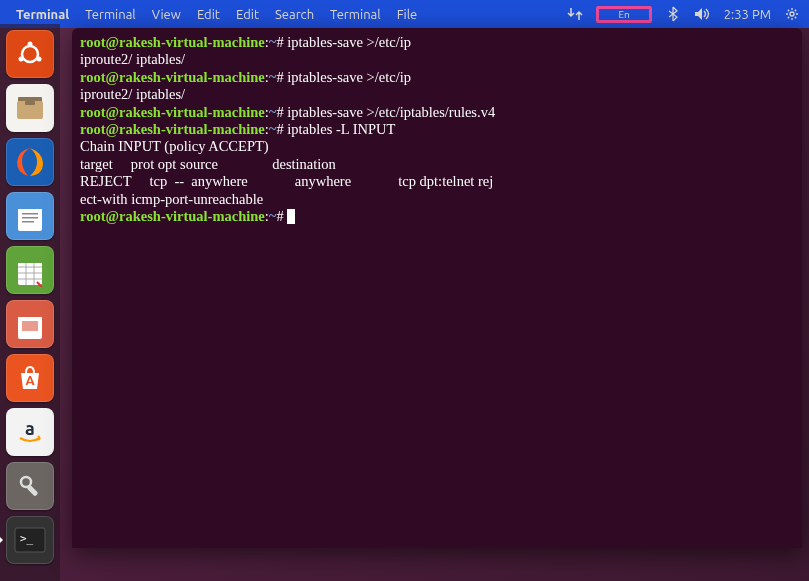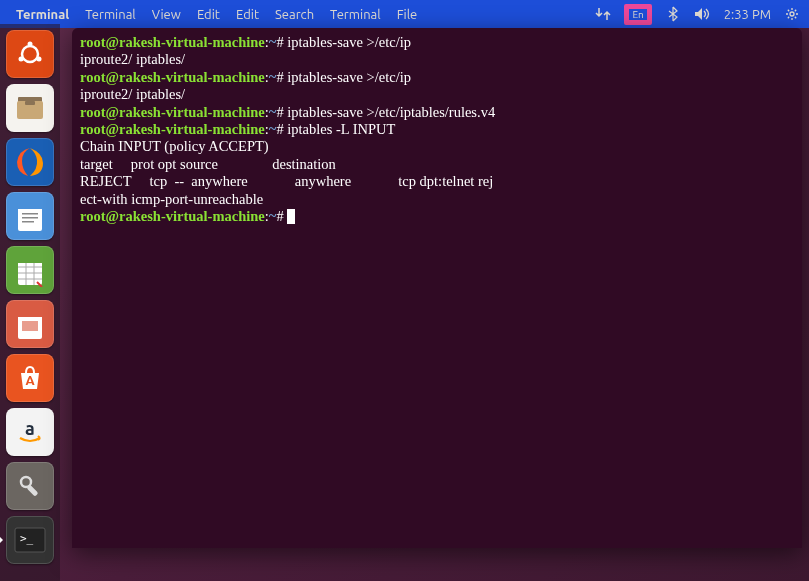--- a/index.html
+++ b/index.html
@@ -17,21 +17,21 @@
   align-items: center;
   color: #dfdbd2;
   font-size: 13px;
   padding: 0 8px;
 }
 .topbar-left { display: flex; gap: 0; }
 .topbar-left .item { padding: 0 8px; cursor: default; }
 .topbar-left .item.bold { font-weight: bold; }
 .topbar-right { margin-left: auto; display: flex; align-items: center; gap: 12px; }
 .topbar-right .icon { display:inline-flex; align-items:center; justify-content:center; width:18px; height:18px; }
-.topbar-right .en { border:5px solid #ec4899; border-radius:2px; font-size:10px; padding:0 3px; }
+.topbar-right .en { border:3px solid #ec4899; border-radius:2px; font-size:10px; padding:0 19px; }
 .launcher {
   position: absolute;
   left: 0; top: 24px;
   width: 60px; height: 557px;
   background: rgba(40, 20, 35, 0.55);
   display: flex; flex-direction: column;
   align-items: center; padding-top: 6px; gap: 6px;
 }
 .launcher .tile {
   width: 48px; height: 48px;

